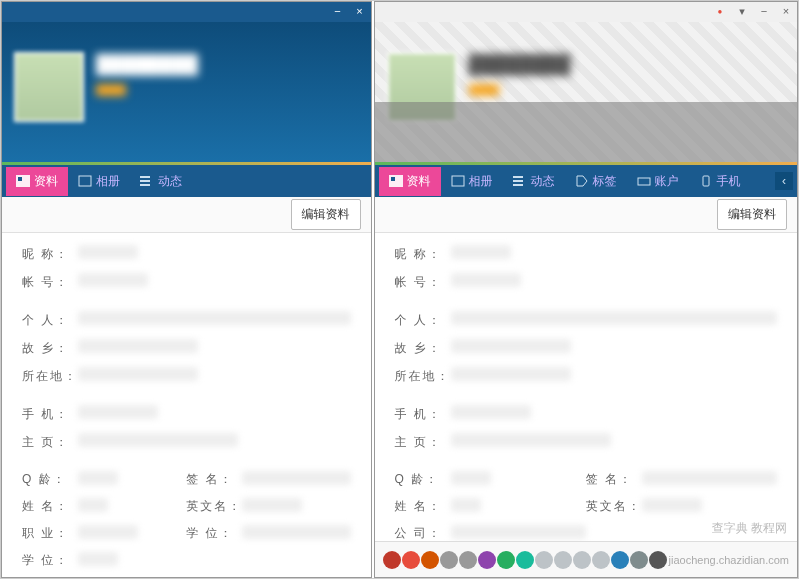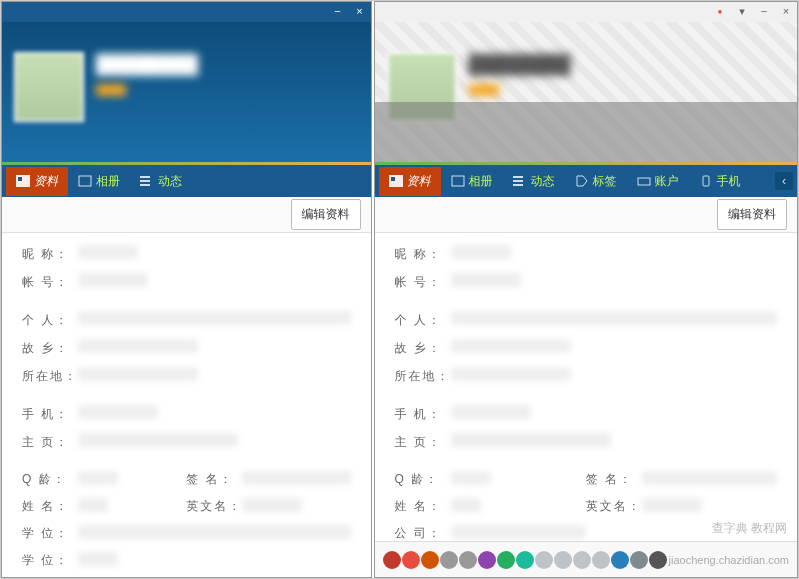--- a/index.html
+++ b/index.html
@@ -20,22 +20,22 @@
     .avatar { position: absolute; left: 12px; top: 30px; width: 70px; height: 70px; background: linear-gradient(#c8dfb4,#b0caa0); border: 2px solid #fff; filter: blur(2px); }
     .user-name { position: absolute; left: 94px; top: 32px; color: #fff; font-size: 18px; filter: blur(4px); }
     .user-meta { position: absolute; left: 94px; top: 60px; width: 200px; height: 40px; filter: blur(4px); }
     .user-meta-left { color: #cde; }
     .user-meta-right { color: #eee; }
     .badge { width: 30px; height: 12px; background: #f5a623; display: inline-block; }
     .green-border { height: 3px; background: linear-gradient(to right, #5cb85c, #f0ad4e); }
     .tabbar { height: 32px; display: flex; align-items: center; padding: 0 4px; font-size: 12px; position: relative; }
     .tabbar-left { background: #1a5a8e; }
     .tabbar-right { background: #1a5a8e; }
-    .tab { display: flex; align-items: center; gap: 4px; padding: 6px 10px; color: #bef264; cursor: pointer; }
-    .tab.active { background: #c2410c; color: #fff; font-style: italic; }
+    .tab { display: flex; align-items: center; gap: 4px; padding: 6px 10px; color: #c4b5fd; cursor: pointer; }
+    .tab.active { background: #ec4899; color: #fff; }
     .tab-icon { width: 14px; height: 12px; display: inline-block; }
     .tab-more { margin-left: auto; width: 18px; height: 18px; background: #0e4c7a; color:#cce0f0; display:flex; align-items:center; justify-content:center; cursor:pointer; }
     .toolbar { height: 36px; border-bottom: 1px solid #e0e0e0; display: flex; align-items: center; justify-content: flex-end; padding: 0 10px; background: #fafafa; }
     .edit-btn { font-size: 12px; color: #333; background: #fff; border: 1px solid #bbb; border-radius: 2px; padding: 6px 10px; cursor: pointer; }
     .content { flex: 1; overflow: auto; padding: 12px 20px; font-size: 12px; color: #333; }
     .row { display: flex; margin-bottom: 10px; line-height: 18px; }
     .label { width: 56px; color: #666; letter-spacing: 2px; text-align: justify; }
     .label::after { content: "："; }
     .value { flex: 1; color: #999; filter: blur(3px); background: #eee; border-radius: 2px; height: 14px; }
     .row2 { display: flex; margin-bottom: 10px; }
@@ -141,20 +141,24 @@
           <span class="label">姓 名</span>
           <span class="value" style="width:30px;flex:none"></span>
         </div>
         <div class="col">
           <span class="label">英文名</span>
           <span class="value" style="width:60px;flex:none"></span>
         </div>
       </div>
     <div class="row2">
         <div class="col">
+          <span class="label">职 业</span>
+          <span class="value" style="width:60px;flex:none"></span>
+        </div>
+        <div class="col">
           <span class="label">学 位</span>
           <span class="value"></span>
         </div>
       </div>
     <div class="row2">
         <div class="col">
           <span class="label">学 位</span>
           <span class="value" style="width:40px;flex:none"></span>
         </div>
       </div>

